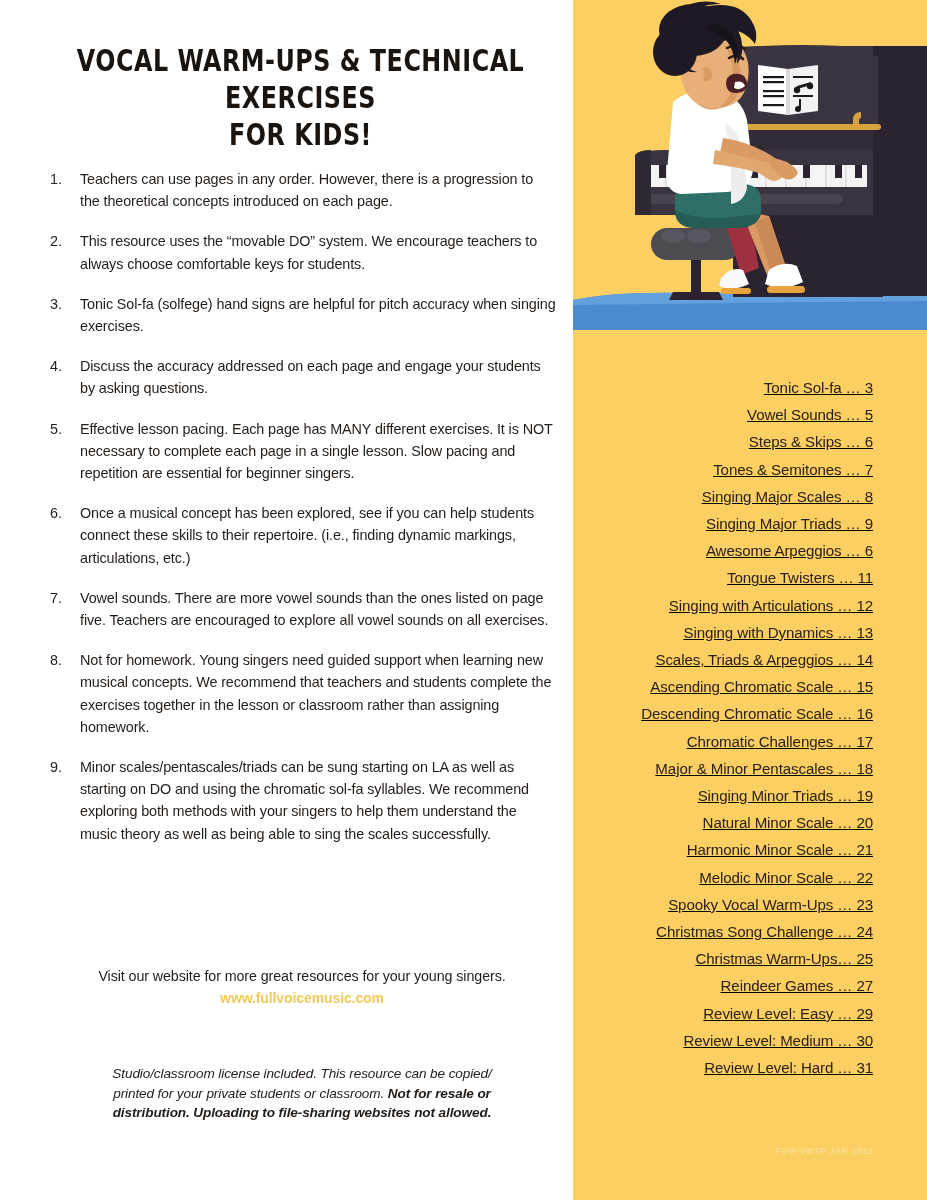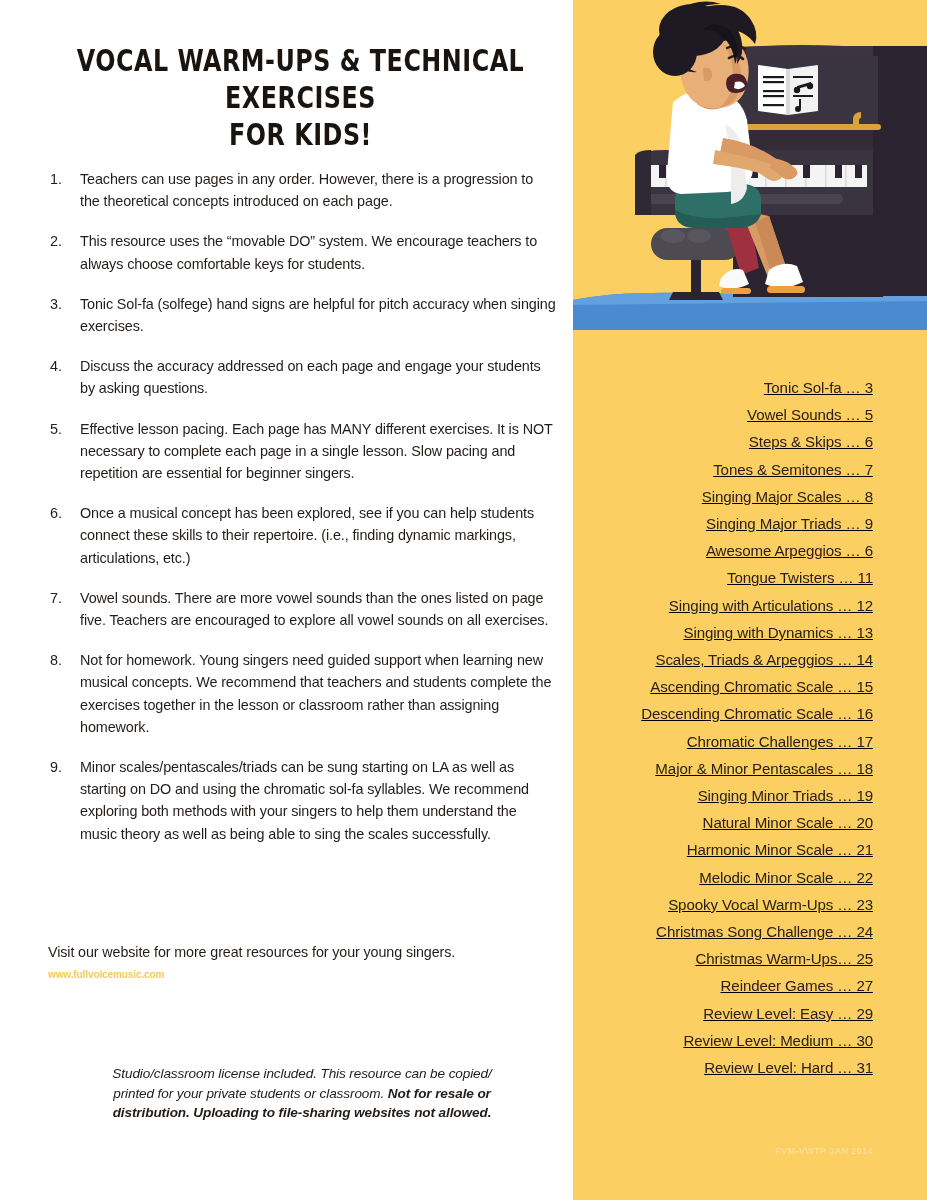--- a/index.html
+++ b/index.html
@@ -52,27 +52,27 @@
   .li .num {
     position:absolute; left:2px; top:0;
     font-size:14.4px;
     line-height:22.2px;
     color:#231d19;
   }
   .li .body { display:block; }
 
   
   .website-block {
-    position:absolute; left:48px; top:942px; width:508px; 
+    position:absolute; left:48px; top:966px; width:508px; text-align:center;
   }
   .website-line {
     font-size:14.3px; line-height:21px; color:#231d19; letter-spacing:-0.1px;
   }
   .website-url {
-    font-size:10px; line-height:21px; font-weight:700;
+    font-size:14px; line-height:21px; font-weight:700;
     color:#F2C95C; letter-spacing:-0.1px; margin-top:1px;
   }
   .license-block {
     position:absolute; left:48px; top:1064px; width:508px; text-align:center;
   }
   .license-line {
     font-size:13.6px; line-height:19.5px; color:#231d19; letter-spacing:-0.12px;font-style:italic;
   }
   .license-line b { font-weight:700; }
 
@@ -323,15 +323,15 @@
       <div class="toc-item">Melodic Minor Scale … 22</div>
       <div class="toc-item">Spooky Vocal Warm-Ups … 23</div>
       <div class="toc-item">Christmas Song Challenge … 24</div>
       <div class="toc-item">Christmas Warm-Ups… 25</div>
       <div class="toc-item">Reindeer Games … 27</div>
       <div class="toc-item">Review Level: Easy … 29</div>
       <div class="toc-item">Review Level: Medium … 30</div>
       <div class="toc-item">Review Level: Hard … 31</div>
     </div>
 
-  <div class="watermark">FVM-VWTP JAN 2014</div>
+  <div class="watermark">FVM-VWTP JAN 2022</div>
 
 </div>
 
 </body></html>

